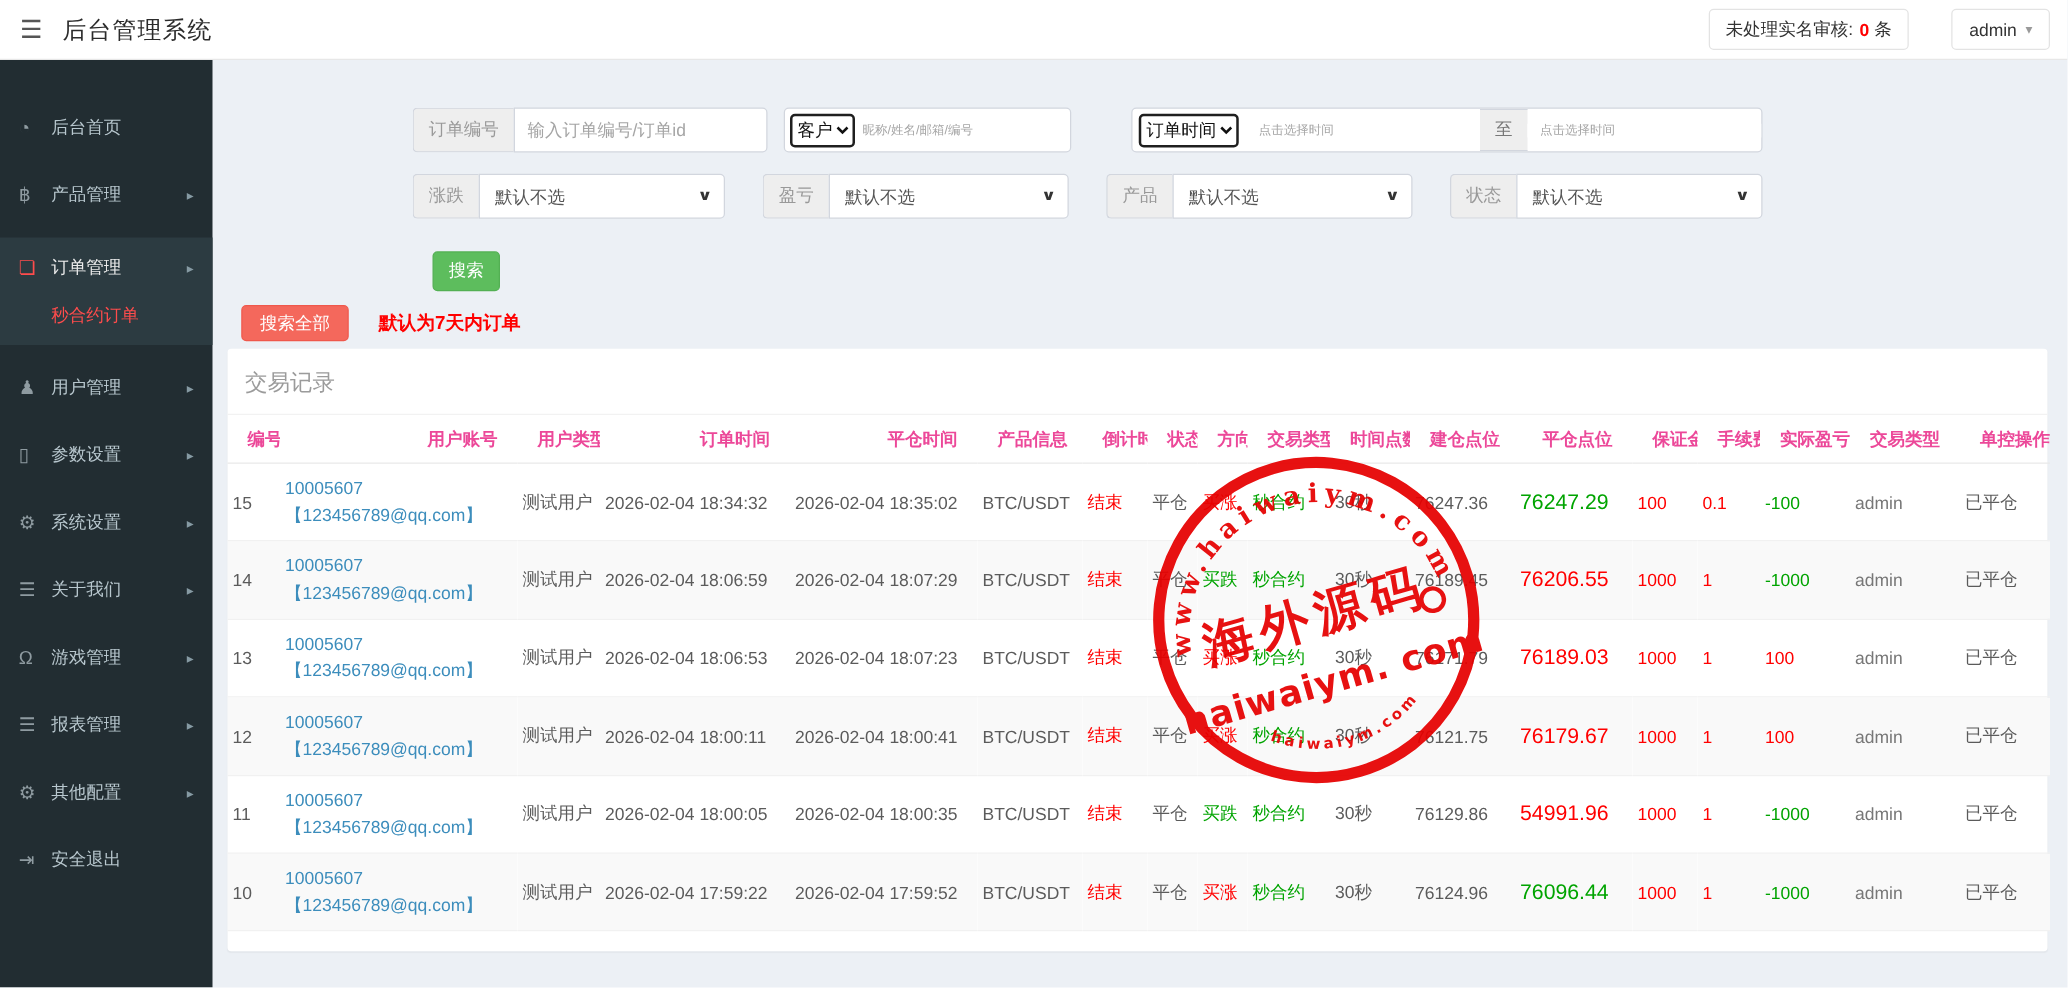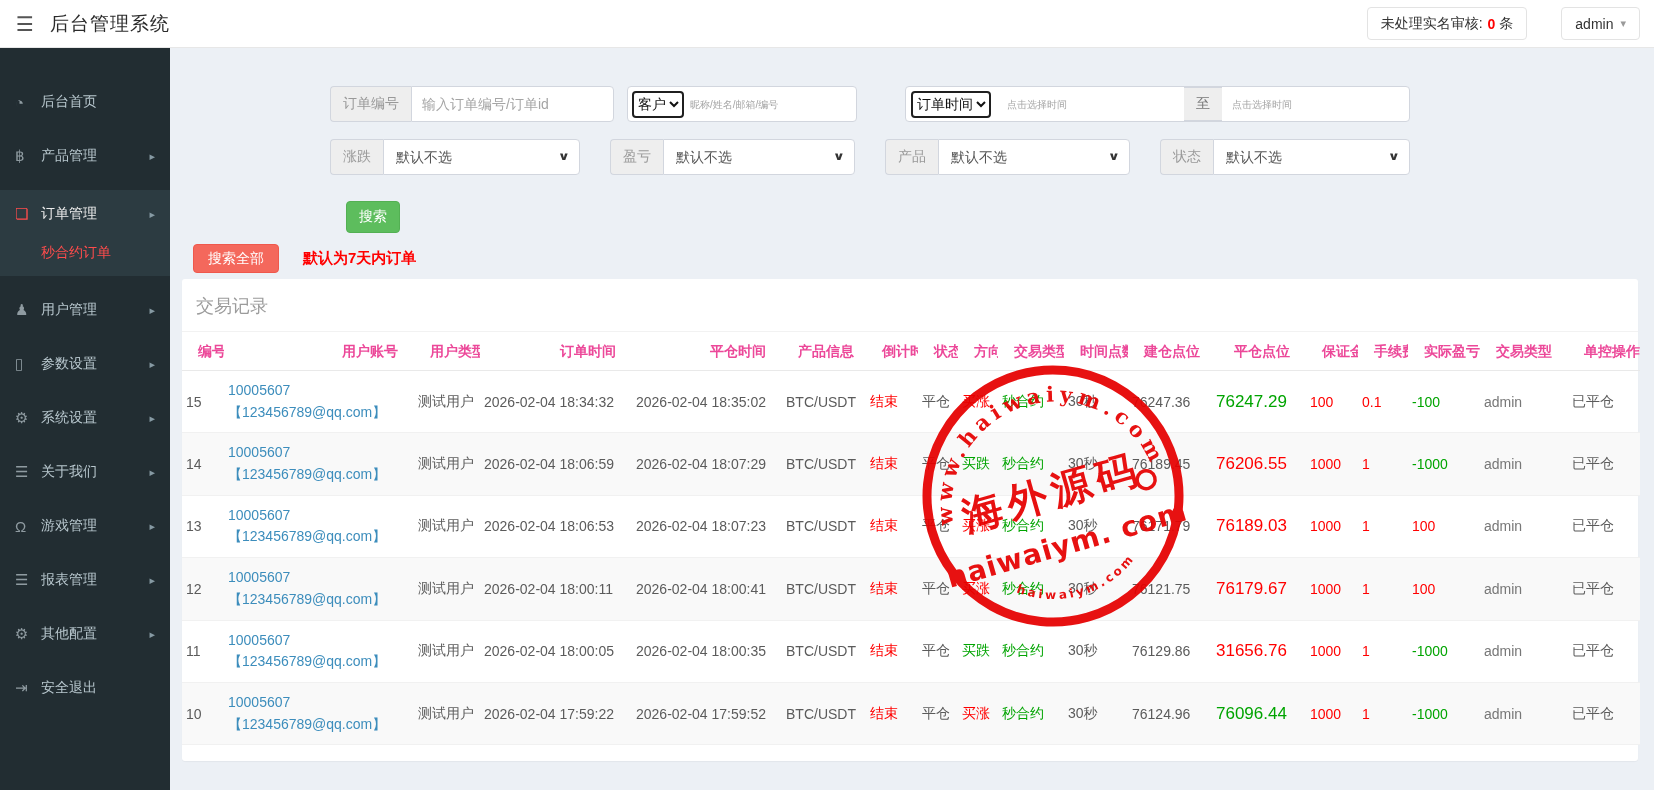--- a/index.html
+++ b/index.html
@@ -410,21 +410,21 @@
     <td>测试用户</td>
     <td>2026-02-04 18:00:05</td>
     <td>2026-02-04 18:00:35</td>
     <td>BTC/USDT</td>
     <td class="c-red">结束</td>
     <td>平仓</td>
     <td class="c-green">买跌</td>
     <td class="c-green">秒合约</td>
     <td>30秒</td>
     <td>76129.86</td>
-    <td class="close-price c-red">31656.76</td>
+    <td class="close-price c-red">54991.96</td>
     <td class="c-red">1000</td>
     <td class="c-red">1</td>
     <td class="c-green">-1000</td>
     <td style="color:#777">admin</td>
     <td>已平仓</td>
   </tr>
           <tr class="alt">
     <td>10</td>
     <td class="acct">
       <a>10005607</a>

